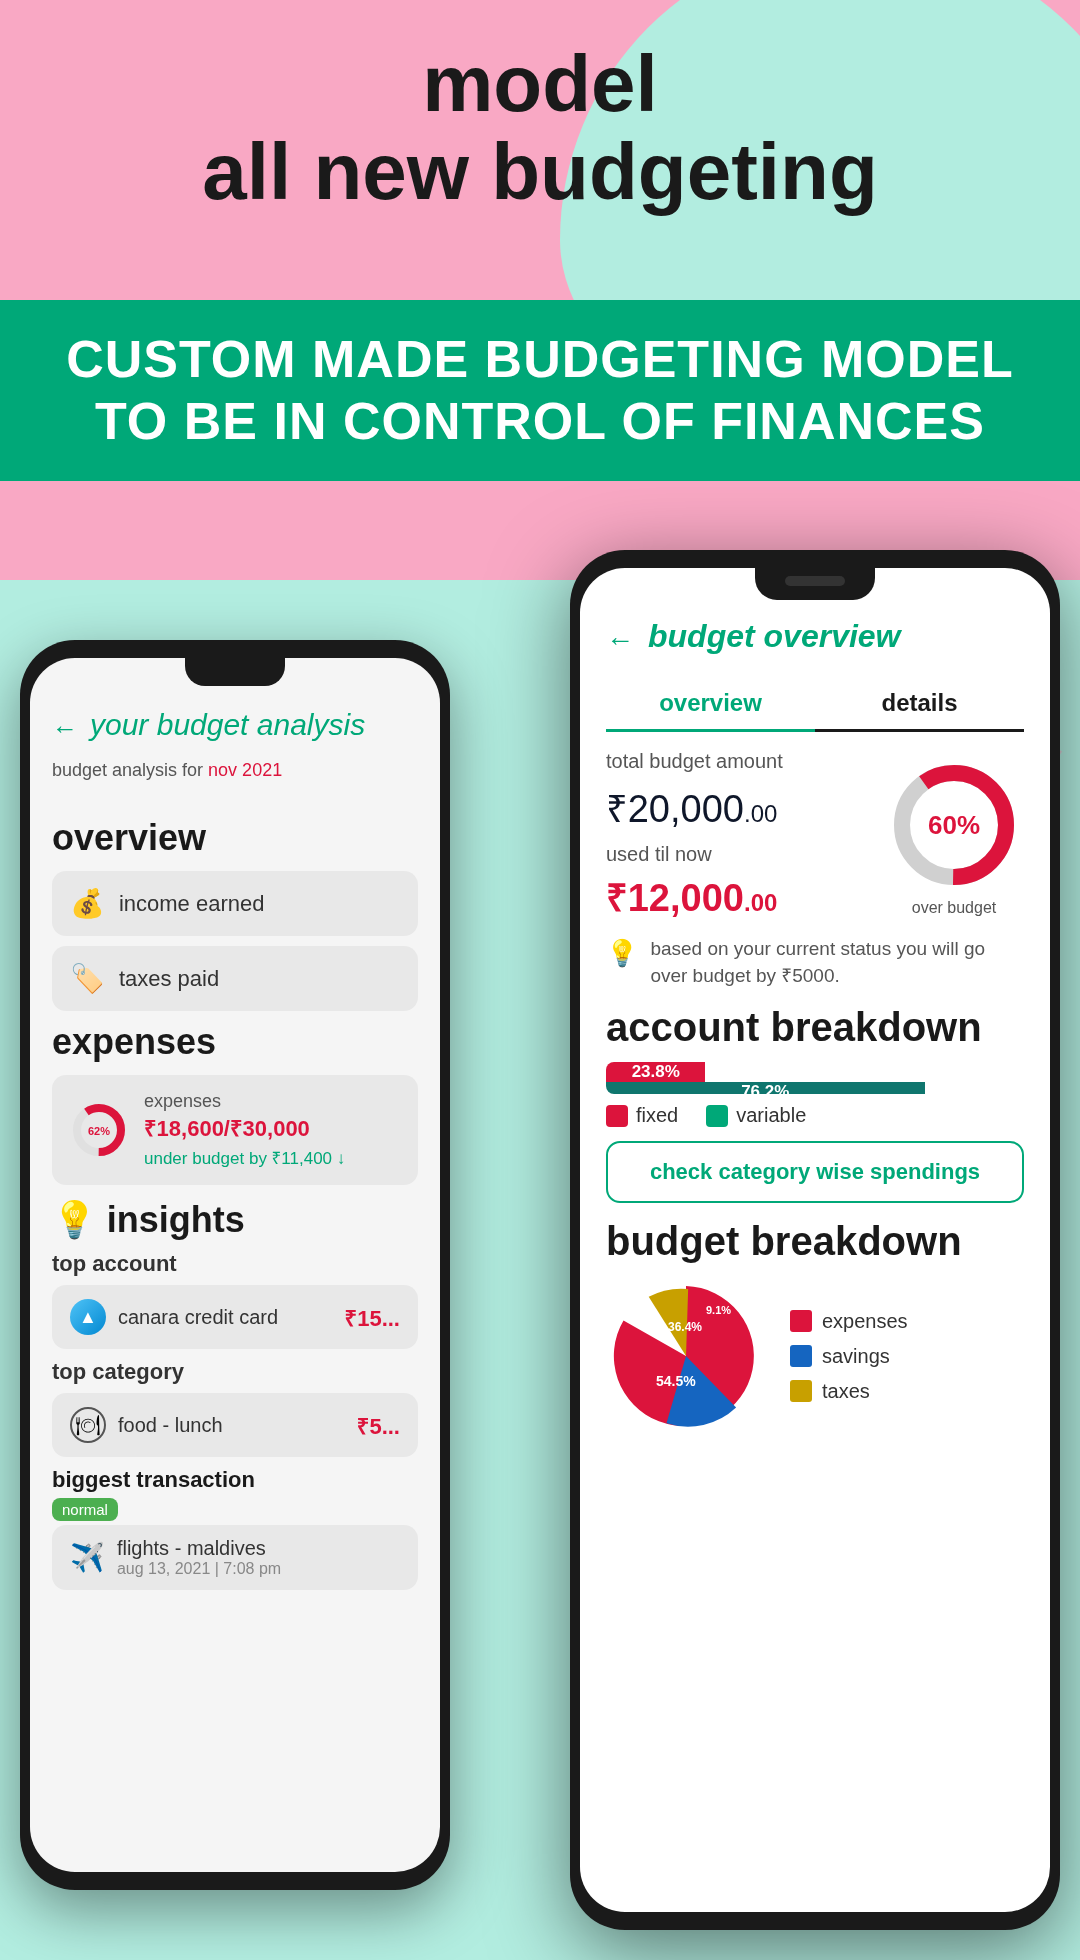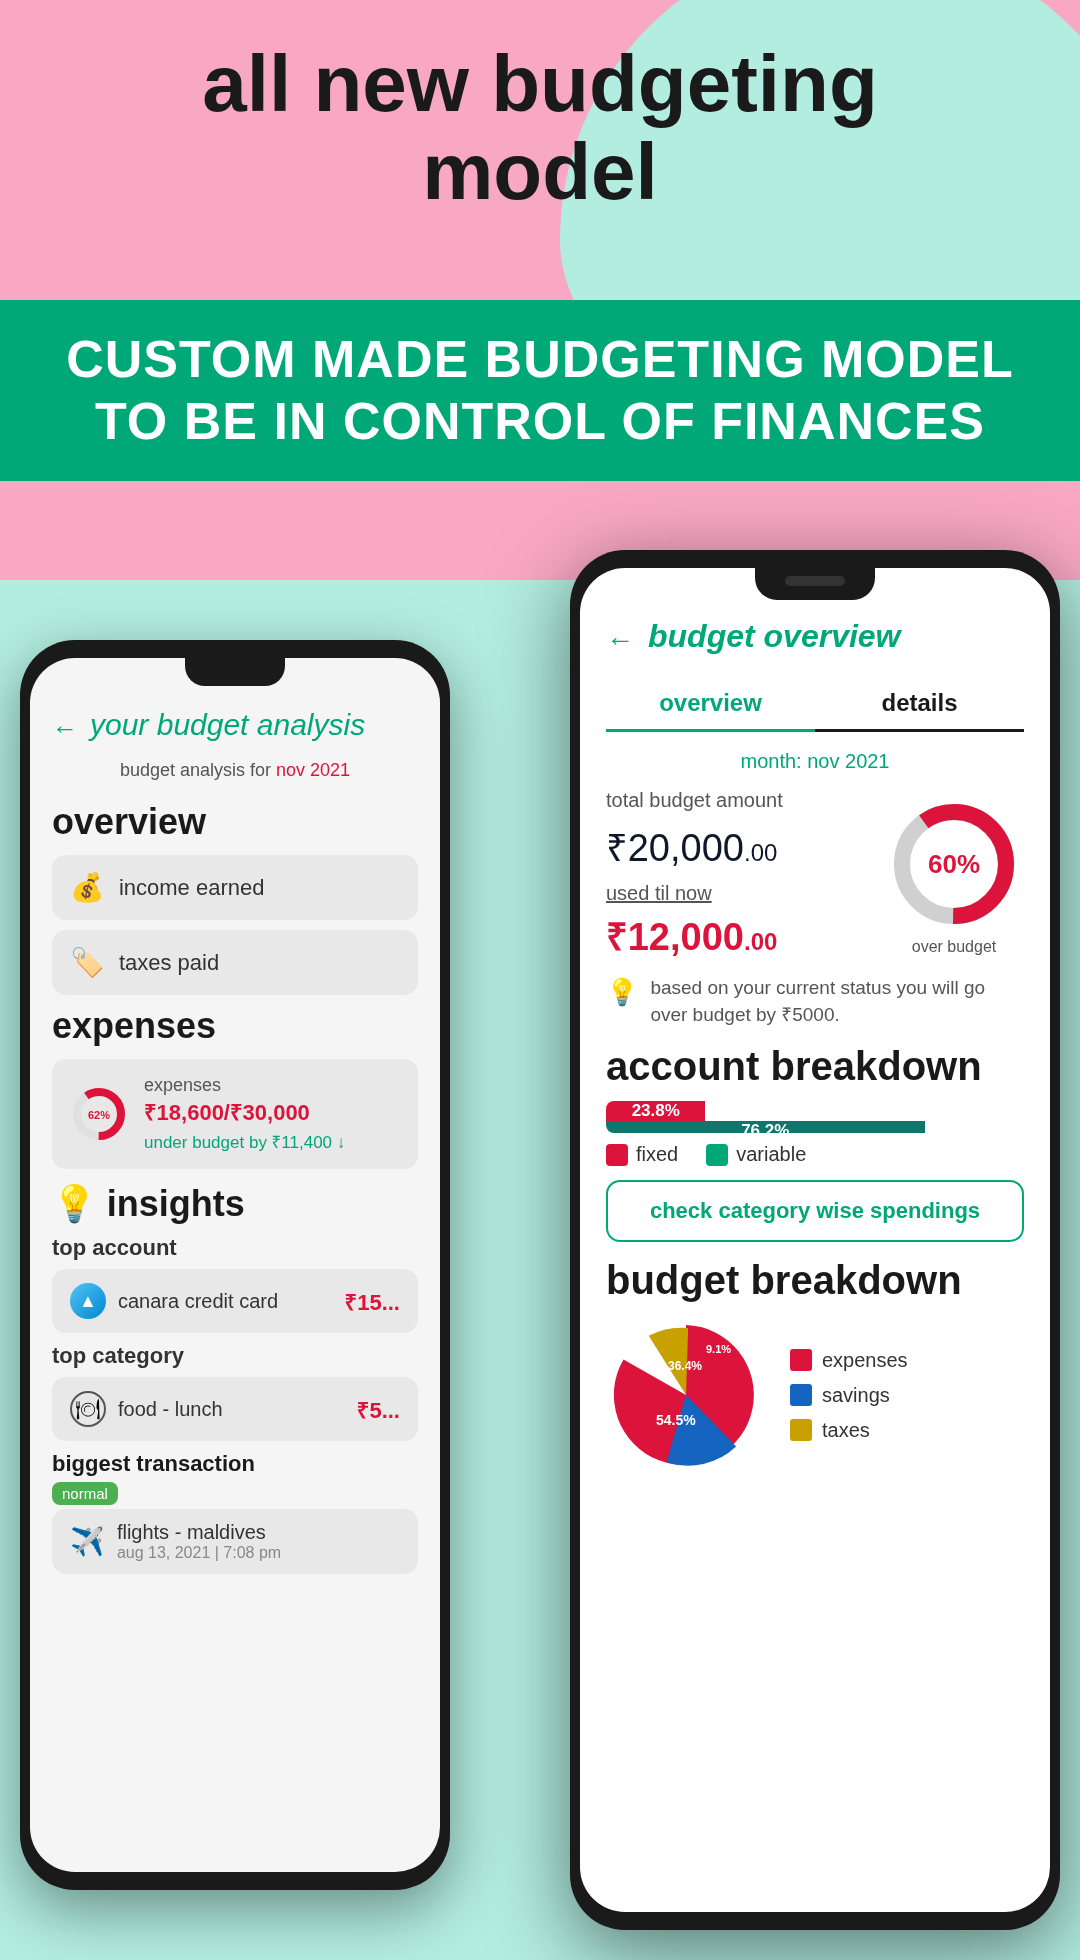--- a/index.html
+++ b/index.html
@@ -165,24 +165,24 @@
     .left-back-arrow {
       color: #00a878;
       font-size: 26px;
     }
     .left-title {
       color: #00a878;
       font-size: 30px;
       font-style: italic;
     }
     .left-subtitle {
-      text-align: center;
+      text-align: left;
       font-size: 18px;
       color: #555;
-      margin-bottom: 20px;
+      margin-bottom: 36px;
     }
     .left-subtitle span {
       color: #dc143c;
     }
     .left-section-title {
       font-size: 36px;
       font-weight: 700;
       color: #1a1a1a;
       margin: 10px 0 12px;
     }
@@ -597,22 +597,22 @@
 
 <svg class="deco-curve" style="top:600px;left:0;width:300px;height:300px;opacity:0.5;" viewBox="0 0 300 300">
   <path d="M50 250 Q150 100 280 180" stroke="#f9a8c4" stroke-width="5" fill="none"></path>
   <path d="M30 280 Q160 120 300 200" stroke="#f9a8c4" stroke-width="3" fill="none"></path>
 </svg>
 <svg class="deco-curve" style="top:700px;right:0;width:200px;height:400px;opacity:0.5;" viewBox="0 0 200 400">
   <path d="M180 50 Q80 200 160 380" stroke="#f9a8c4" stroke-width="5" fill="none"></path>
 </svg>
 
 <div class="header-title">
+  <div>model</div>
   <div>all new budgeting</div>
-  <div>model</div>
 </div>
 
 <div class="green-banner">
   <div class="green-banner-text">CUSTOM MADE BUDGETING MODEL</div>
   <div class="green-banner-text">TO BE IN CONTROL OF FINANCES</div>
 </div>
 
 <div class="phones-area">
 
   <div class="phone-left">
@@ -705,30 +705,29 @@
 
         <div class="tabs-row">
           <div class="tab-item active">
             <span>overview</span>
           </div>
           <div class="tab-item inactive">
             <span>details</span>
           </div>
         </div>
 
-        <div class="month-label">month: nov 2021</div>
 
 
         <div class="budget-row">
           <div class="budget-info">
             <div class="budget-label">total budget amount</div>
             <div class="budget-amount-main">
               <span>₹20,000</span><span class="paisa">.00</span>
             </div>
-            <div class="budget-label" style="margin-top:10px;text-decoration:underline;">used til now</div>
+            <div class="budget-label" style="margin-top:10px;">used til now</div>
             <div class="budget-amount-used">
               <span>₹12,000</span><span class="paisa">.00</span>
             </div>
           </div>
           <div style="display:flex;flex-direction:column;align-items:center;">
             <div class="donut-big-wrap">
               <svg width="140" height="140" viewBox="0 0 140 140">
                 <circle cx="70" cy="70" r="52" fill="none" stroke="#d0d0d0" stroke-width="16"></circle>
                 <circle cx="70" cy="70" r="52" fill="none" stroke="#dc143c" stroke-width="16" stroke-dasharray="196 130" stroke-dashoffset="32" transform="rotate(-90 70 70)"></circle>
               </svg>

